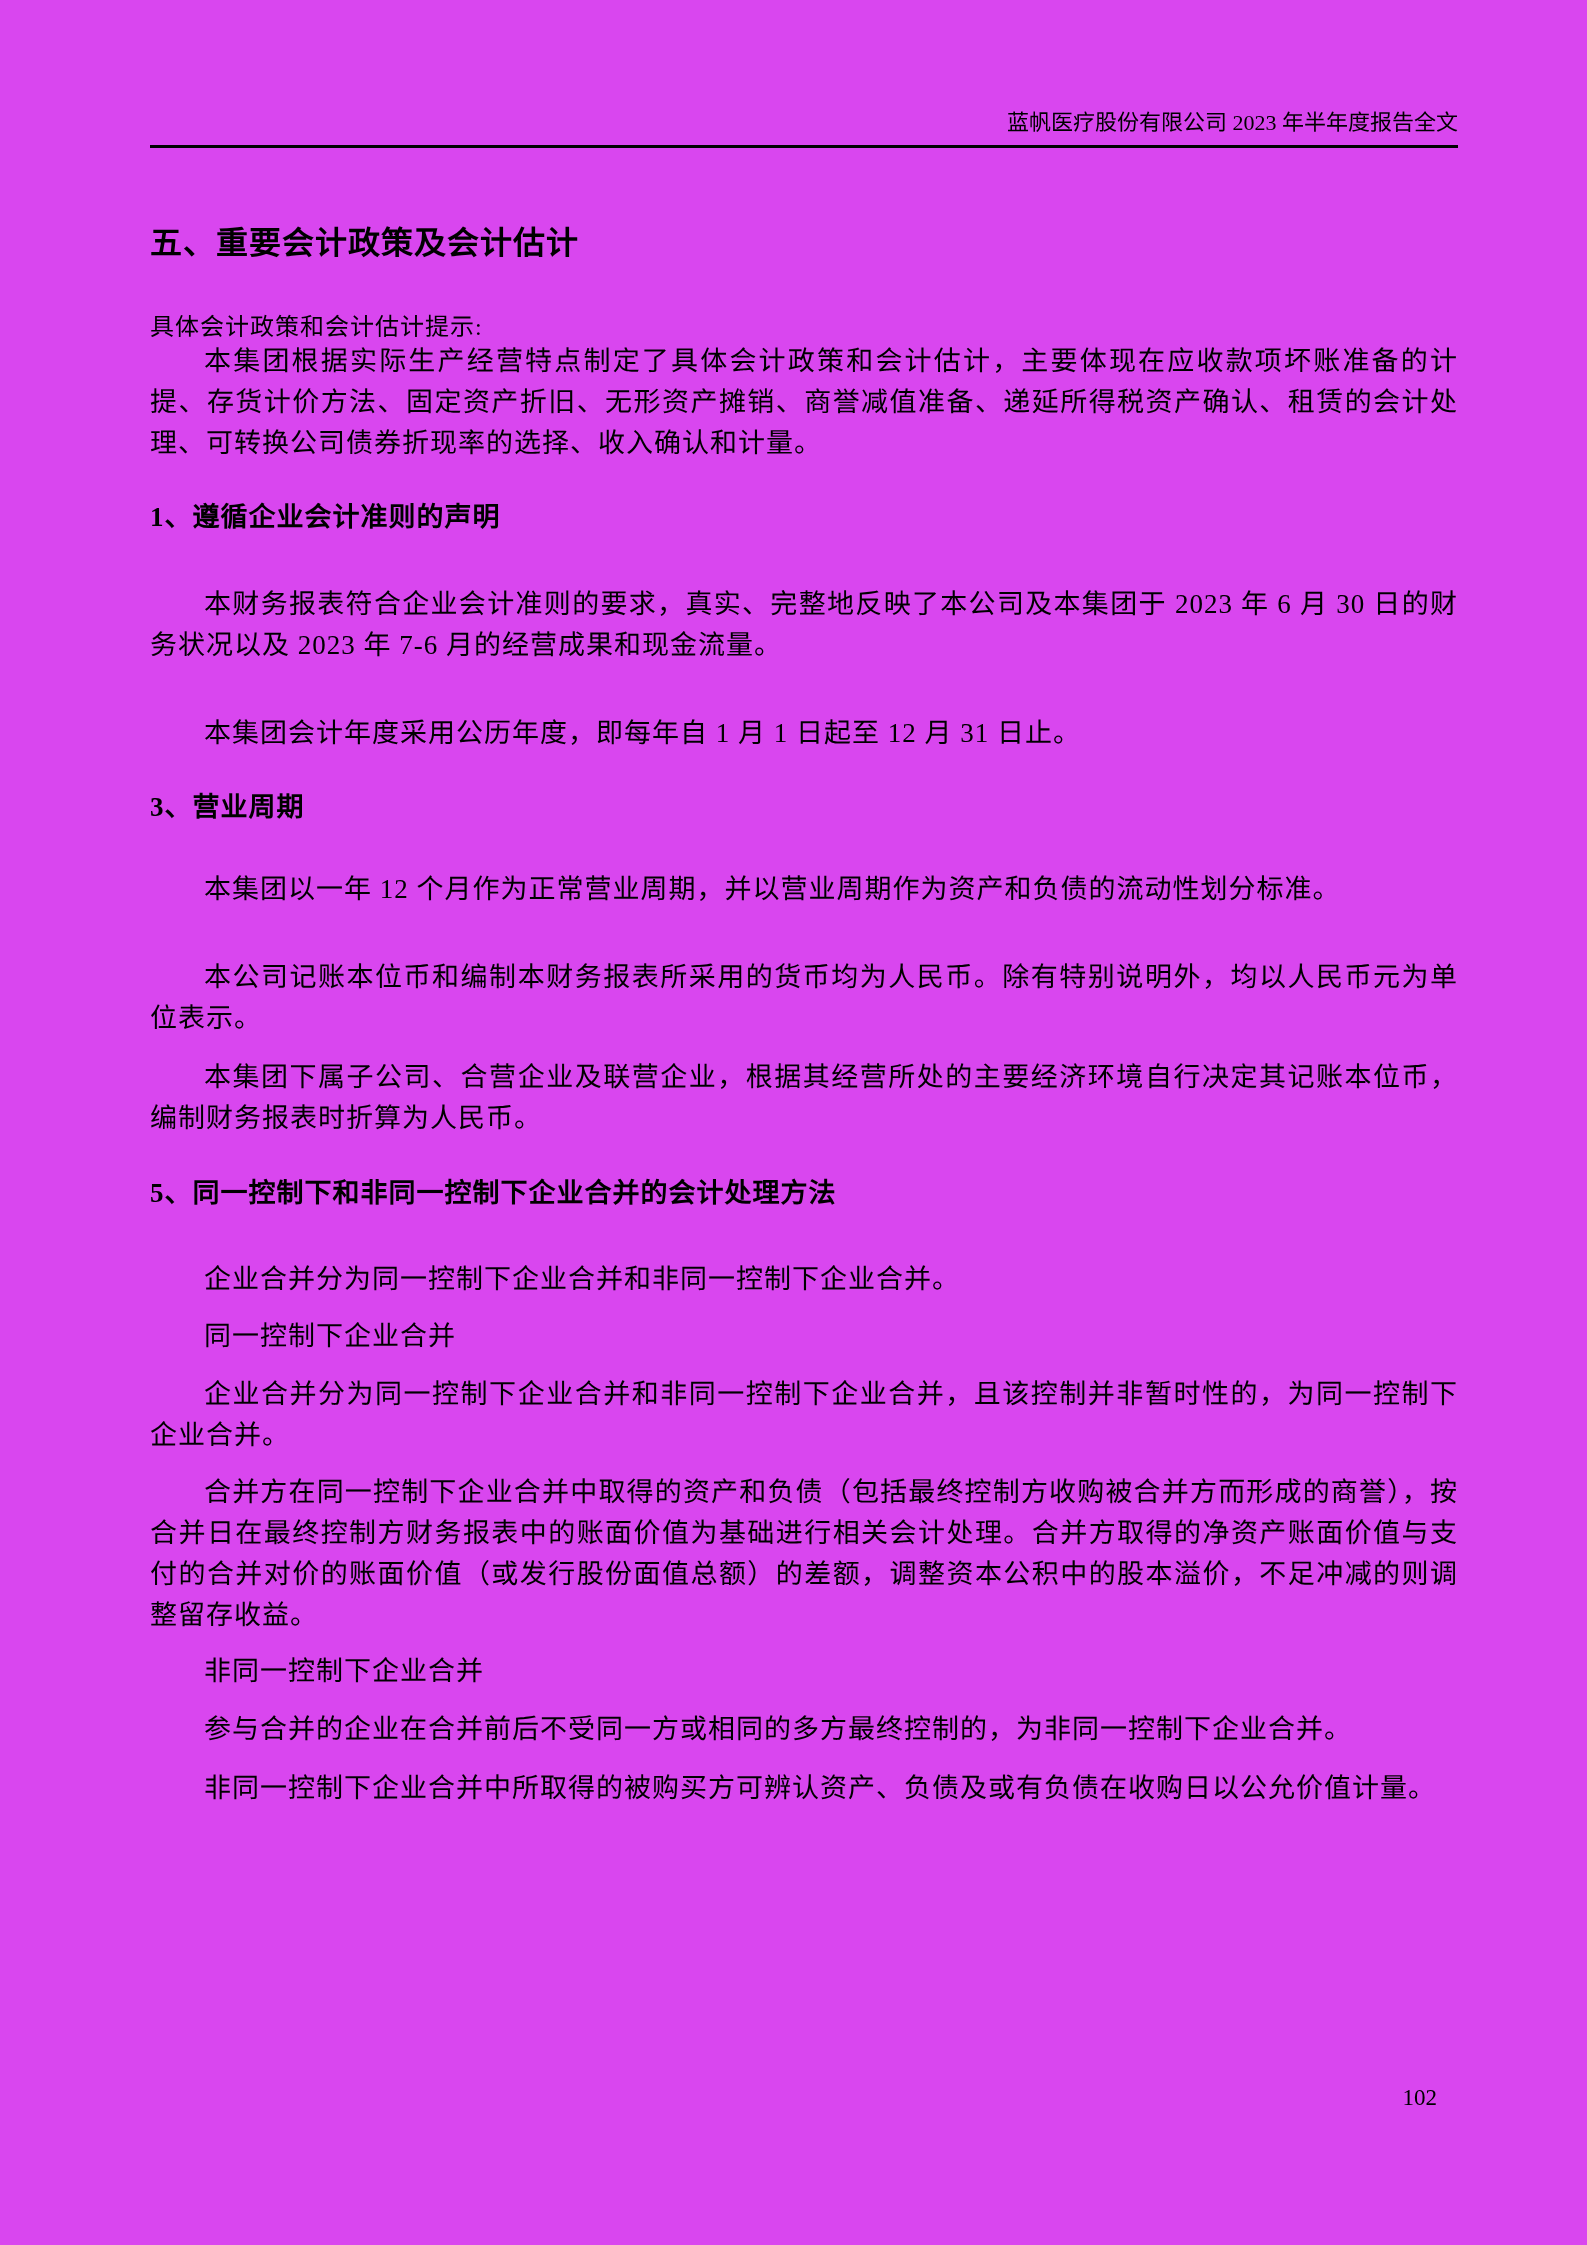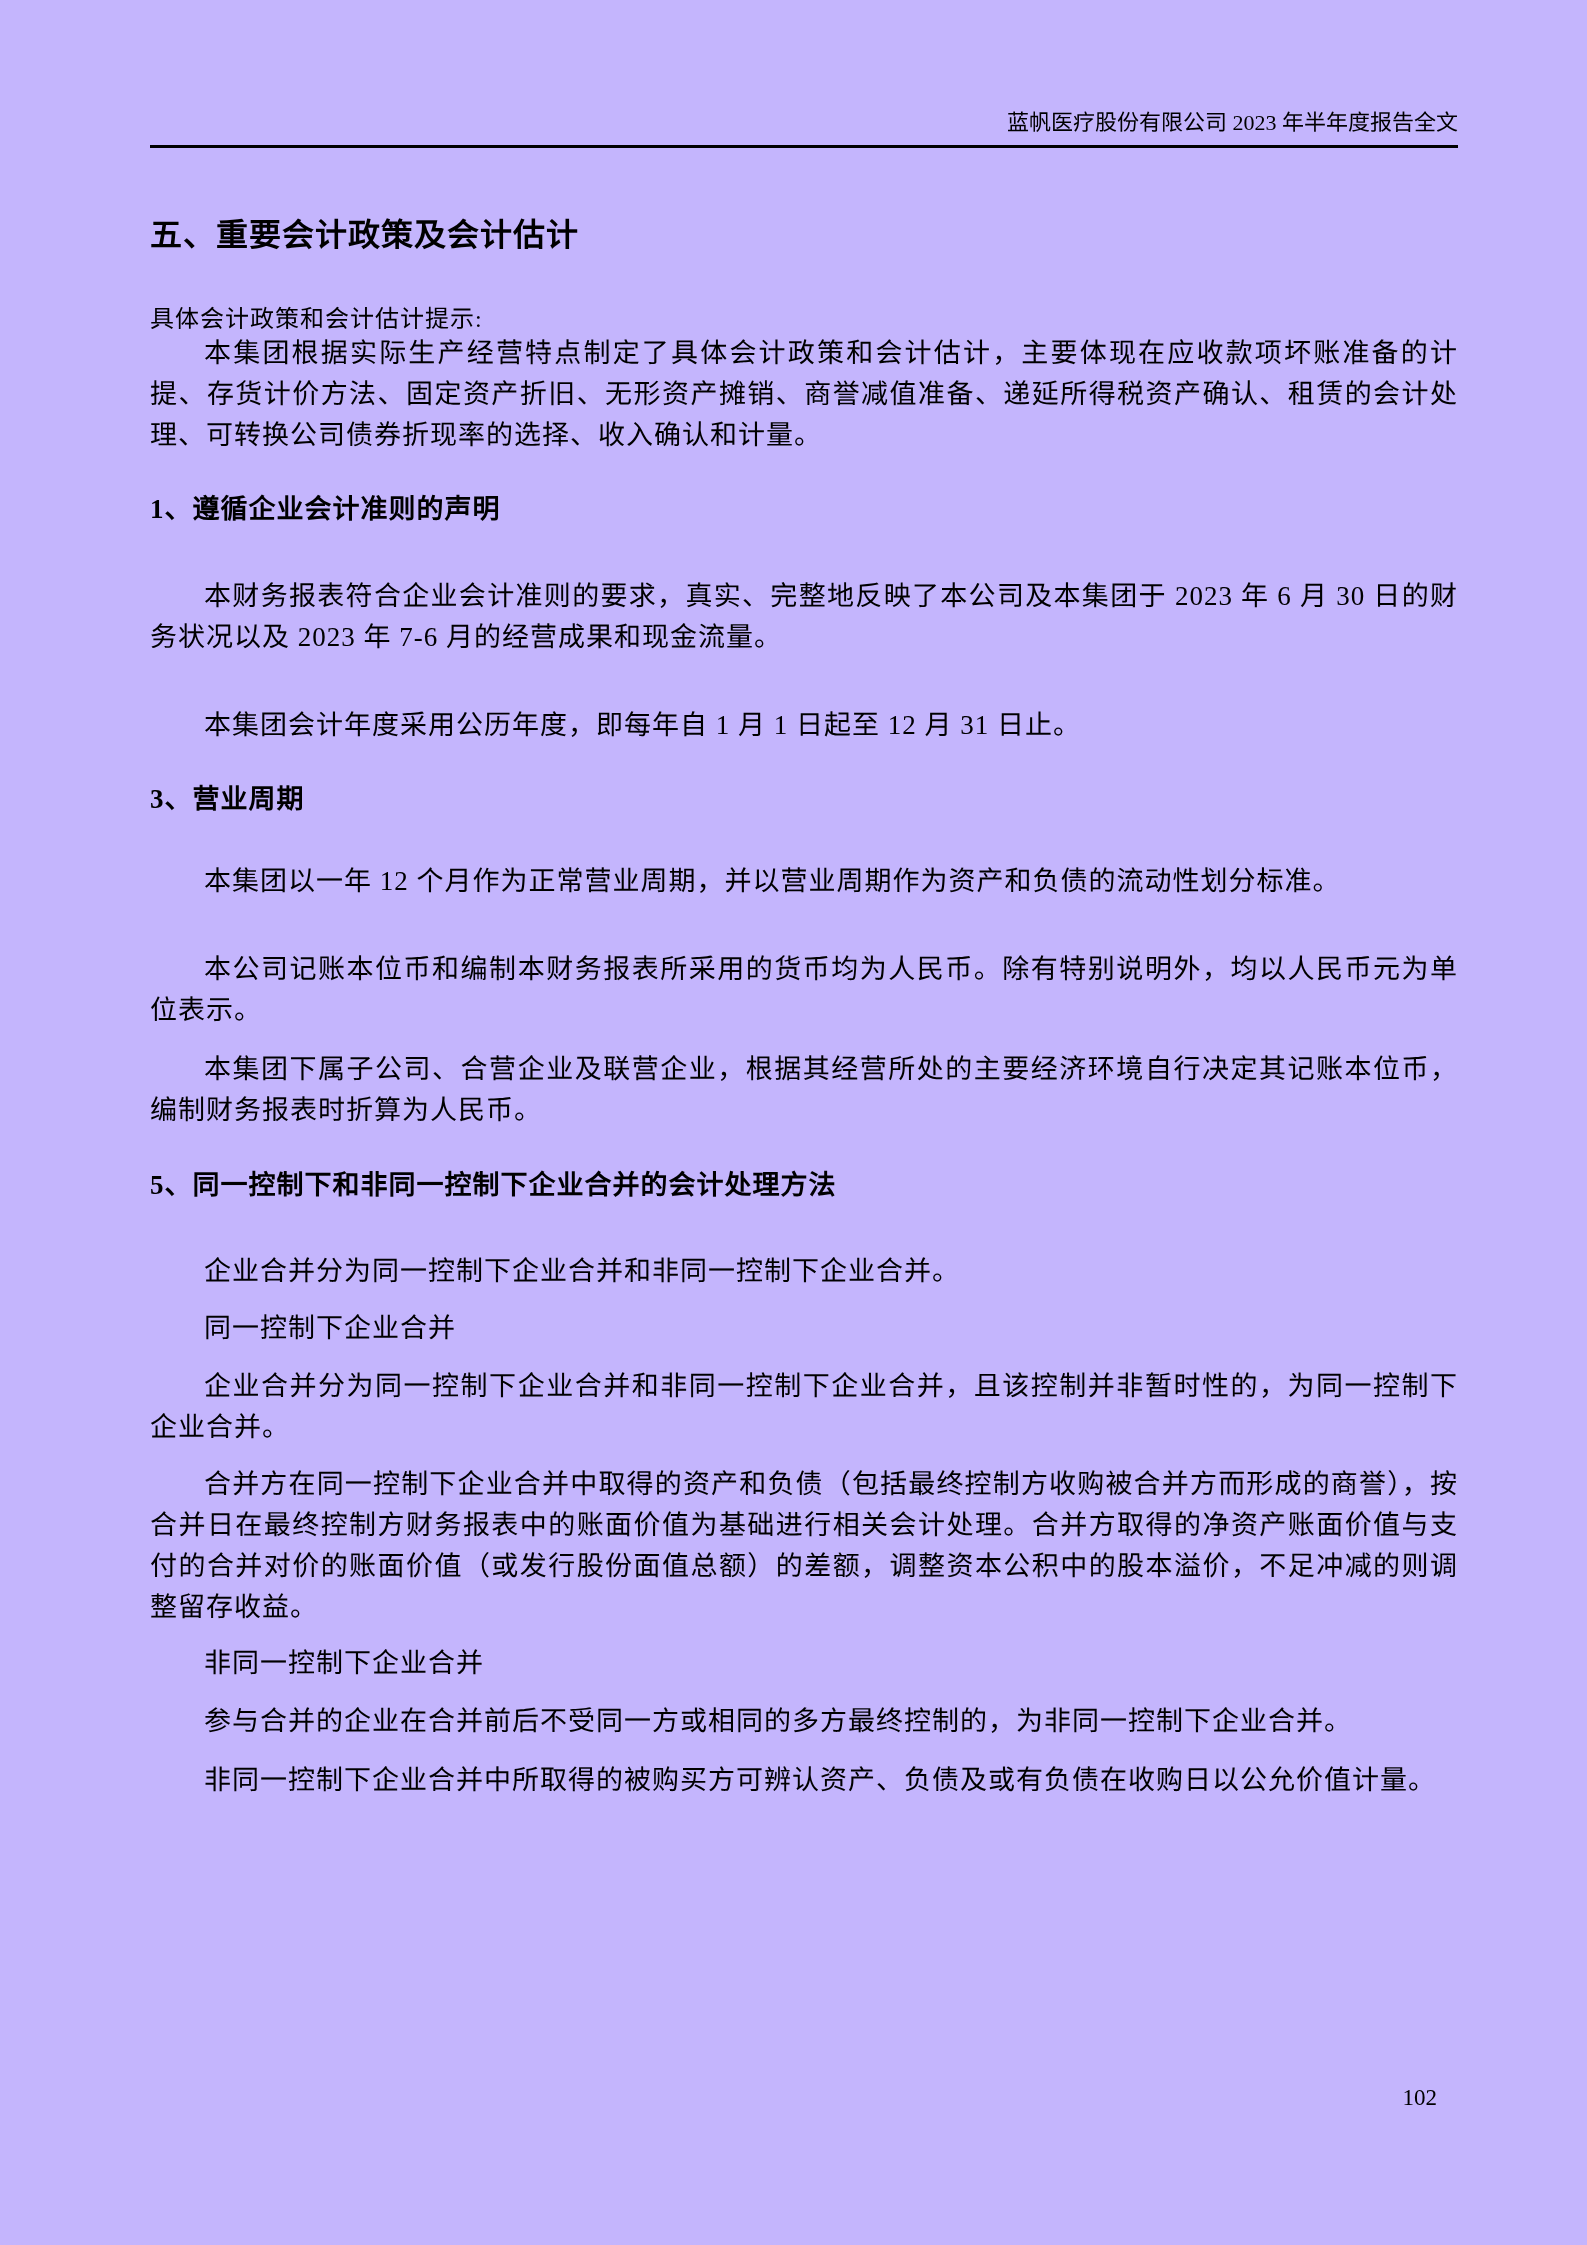--- a/index.html
+++ b/index.html
@@ -5,21 +5,21 @@
   * { margin: 0; padding: 0; box-sizing: border-box; }
   html, body { background: #ffffff; }
   body {
     font-family: "Liberation Serif", "DejaVu Serif", serif;
     color: #000000;
   }
   .page {
     position: relative;
     width: 1587px;
     height: 2245px;
-    background: #c4b5fd;
+    background: #d946ef;
     overflow: hidden;
   }
   
   .page-header {
     position: absolute;
     top: 110px;
     left: 150px;
     width: 1308px;
     text-align: right;
     font-size: 22px;
@@ -31,21 +31,21 @@
     position: absolute;
     top: 145px;
     left: 150px;
     width: 1308px;
     height: 3px;
     background: #000;
   }
   
   .content {
     position: absolute;
-    top: 0;
+    top: 8px;
     left: 150px;
     width: 1308px;
   }
   .doc-title {
     margin-top: 215px;
     font-size: 32px;
     font-weight: bold;
     letter-spacing: 1px;
     line-height: 40px;
   }

